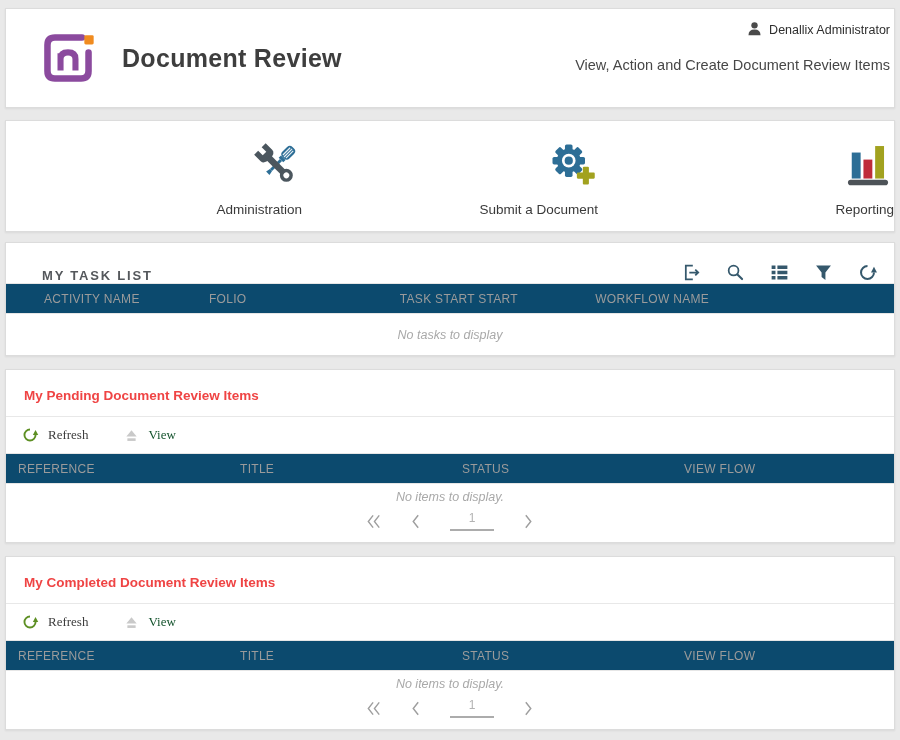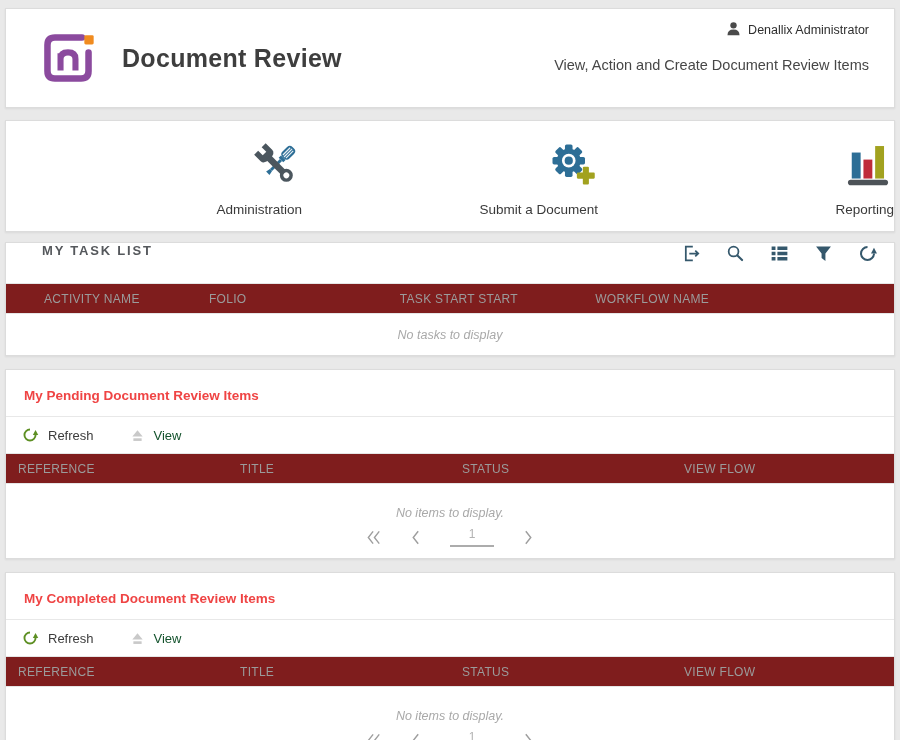--- a/index.html
+++ b/index.html
@@ -14,60 +14,60 @@
   .panel {
     background: #ffffff;
     border: 1px solid #dcdcdc;
     box-shadow: 0 1px 2px rgba(0,0,0,0.07);
   }
 
   
   .header-panel { height: 100px; position: relative; display: flex; align-items: center; padding: 0 20px; margin-bottom: 12px; }
   .logo { margin-left: 14px; width: 56px; height: 56px; flex: 0 0 auto; }
   .app-title { margin-left: 26px; font-size: 25px; font-weight: 700; color: #3e3e3e; letter-spacing: 0.3px; }
-  .header-right { position: absolute; right: 25px; top: 11px; text-align: right; }
+  .header-right { position: absolute; right: 4px; top: 11px; text-align: right; }
   .user-chip { display: inline-flex; align-items: center; gap: 6px; font-size: 12.5px; color: #2e2e2e; cursor: pointer; }
   .subtitle { margin-top: 16px; font-size: 14.5px; color: #474747; }
 
   
   .action-bar { height: 112px; display: flex; margin-bottom: 10px; }
   .action { flex: 1; display: flex; flex-direction: column; align-items: flex-end; justify-content: center; gap: 11px; padding-top: 4px; cursor: pointer; }
   .action-icon { width: 52px; height: 52px; }
   .action-icon svg { width: 100%; height: 100%; }
   .action-label { font-size: 13.5px; color: #3a3a3a; }
 
   
   .task-panel { margin-bottom: 13px; }
-  .task-head { height: 40px; display: flex; align-items: flex-start; justify-content: space-between; padding: 0 16px 0 36px; }
+  .task-head { height: 40px; display: flex; align-items: flex-end; justify-content: space-between; padding: 0 16px 0 36px; }
   .task-title { font-size: 13px; font-weight: bold; color: #55585c; letter-spacing: 1.8px; }
   .task-tools { display: flex; align-items: center; gap: 23px; }
   .tool-btn { background: none; border: none; width: 21px; height: 21px; padding: 0; cursor: pointer; }
   .tool-btn svg { width: 100%; height: 100%; display: block; }
 
-  .thead { height: 31px; background: #7f1d1d; display: grid; align-items: center;
+  .thead { height: 31px; background: #0c4a6e; display: grid; align-items: center;
            color: #9b9b9b; font-size: 12px; letter-spacing: 0.3px;
            border-top: 1px solid #e6e6e6; border-bottom: 1px solid #e6e6e6; }
   .thead span { padding-left: 12px; cursor: pointer; }
   .cols-tasks { grid-template-columns: 21.5% 21.5% 22% 35%; }
   .cols-tasks span:first-child { padding-left: 38px; }
   .cols-items { grid-template-columns: 25% 25% 25% 25%; }
 
   .empty-row { height: 41px; display: flex; align-items: center; justify-content: center;
                font-style: italic; color: #a9a9a9; font-size: 12.5px; }
 
   
   .list-panel { margin-bottom: 13px; }
   .list-panel:last-child { margin-bottom: 0; }
   .list-title { padding: 18px 18px 13px; font-weight: bold; font-size: 13.5px; color: #ef4444; }
   .list-toolbar { border-top: 1px solid #e8e8e8; height: 37px; display: flex; align-items: center; padding: 0 15px; gap: 36px; }
-  .tb-btn { display: flex; align-items: center; gap: 9px; background: none; border: none; font-family: Liberation Sans, sans-serif; cursor: pointer; padding: 0; }
+  .tb-btn { display: flex; align-items: center; gap: 9px; background: none; border: none; font-family: Liberation Serif, serif; cursor: pointer; padding: 0; }
   .tb-btn svg { display: block; }
   .tb-btn.refresh span { color: #3c3c3c; font-size: 13px; }
   .tb-btn.view span { color: #14532d; font-size: 13px; }
-  .list-empty { padding-top: 22px; text-align: center; font-style: italic; color: #a9a9a9; font-size: 12.5px; }
+  .list-empty { padding-top: 6px; text-align: center; font-style: italic; color: #a9a9a9; font-size: 12.5px; }
   .pagination { display: flex; align-items: center; justify-content: center; gap: 30px; padding: 7px 0 11px; }
   .pg-btn { background: none; border: none; padding: 0; cursor: pointer; height: 19px; }
   .pg-btn svg { display: block; height: 19px; }
   .page-box { width: 44px; text-align: center; color: #b3b3b3; font-size: 12px;
               border-bottom: 2px solid #acacac; padding-bottom: 4px; cursor: text; }
 </style>
 </head>
 <body>
 
 <section class="panel header-panel">

